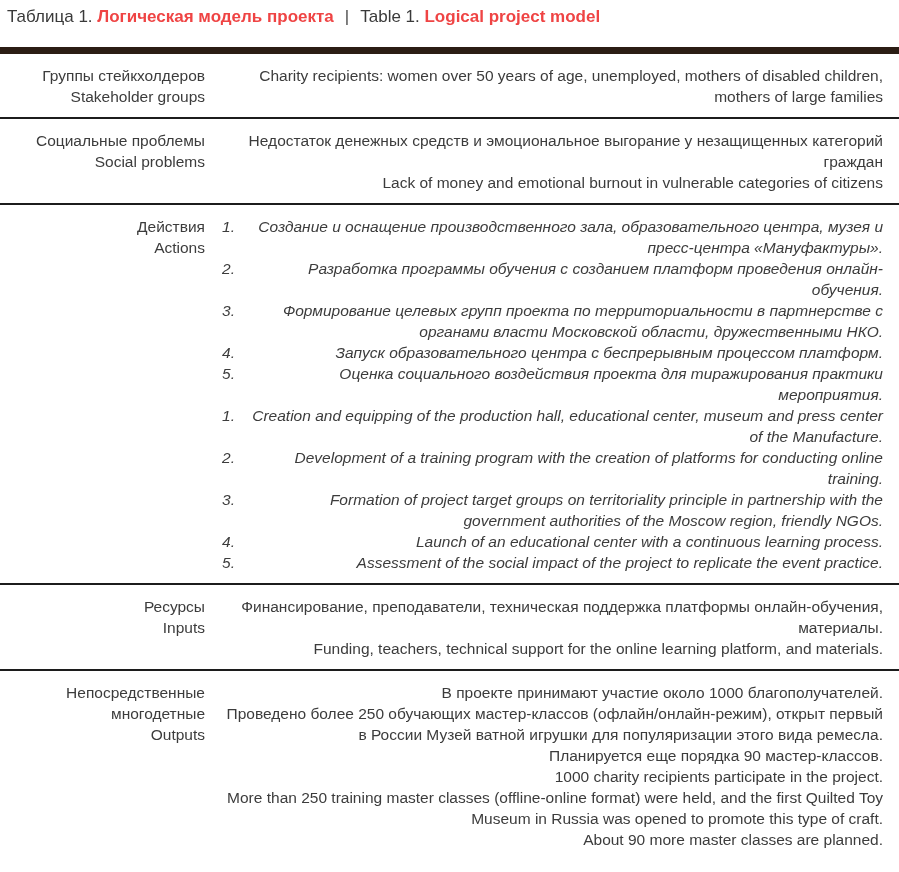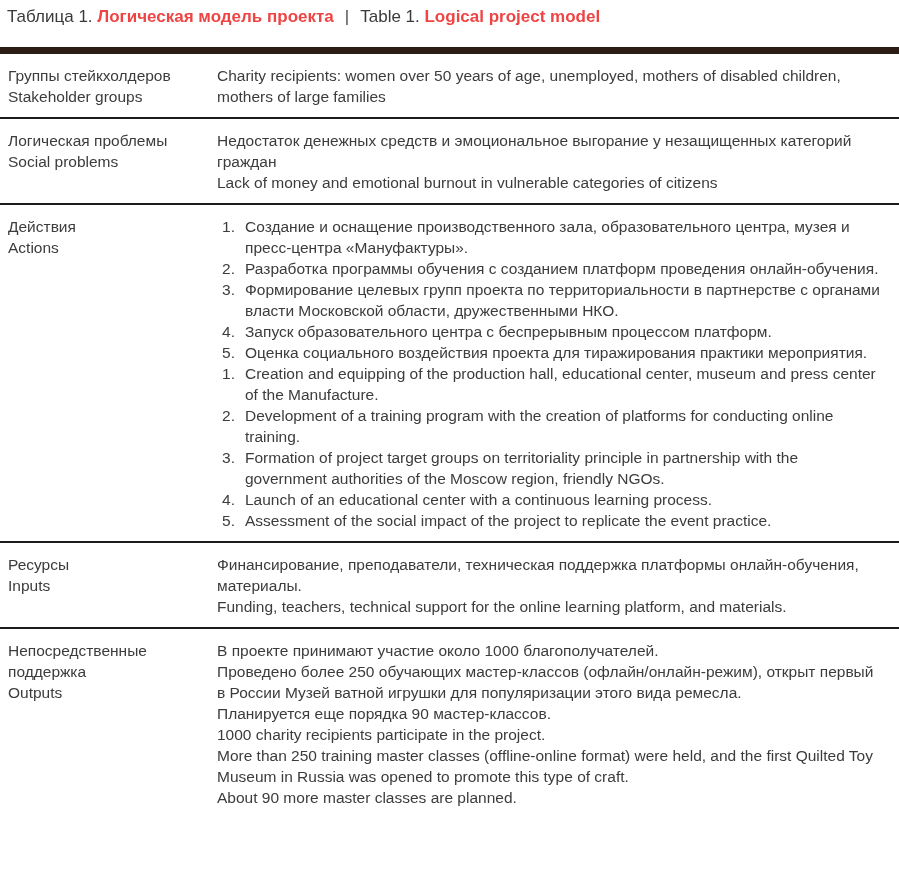--- a/index.html
+++ b/index.html
@@ -28,20 +28,21 @@
   .caption .sep { margin: 0 11px; color: #4a4a4a; font-weight: 300; }
 
   
   .thick-rule { height: 7px; background: #2b1d14; }
   .thin-rule { height: 0; border-top: 2px solid #1c1c1c; }
 
   
   .row {
     display: flex;
     padding: 11px 8px 10px 8px;
+    text-align: right;
   }
   .label-cell {
     width: 209px;
     flex: 0 0 209px;
     padding-right: 12px;
   }
   .content-cell {
     flex: 1 1 auto;
     max-width: 666px;
   }
@@ -49,20 +50,21 @@
 
   
   ol.numlist {
     list-style: none;
     counter-reset: item;
   }
   ol.numlist li {
     counter-increment: item;
     position: relative;
     padding-left: 28px;
+    font-style: italic;
   }
   ol.numlist li::before {
     content: counter(item) ".";
     position: absolute;
     left: 5px;
   }
 </style>
 </head>
 <body>
 
@@ -80,21 +82,21 @@
       <div>Stakeholder groups</div>
     </div>
     <div class="content-cell">
       <p>Charity recipients: women over 50 years of age, unemployed, mothers of disabled children, mothers of large families</p>
     </div>
   </div>
   <div class="thin-rule"></div>
 
   <div class="row">
     <div class="label-cell">
-      <div>Логическая проблемы</div>
+      <div>Социальные проблемы</div>
       <div>Social problems</div>
     </div>
     <div class="content-cell">
       <p>Недостаток денежных средств и эмоциональное выгорание у незащищенных категорий граждан</p>
       <p>Lack of money and emotional burnout in vulnerable categories of citizens</p>
     </div>
   </div>
   <div class="thin-rule"></div>
 
   <div class="row">
@@ -128,21 +130,21 @@
     </div>
     <div class="content-cell">
       <p>Финансирование, преподаватели, техническая поддержка платформы онлайн-обучения, материалы.</p>
       <p>Funding, teachers, technical support for the online learning platform, and materials.</p>
     </div>
   </div>
   <div class="thin-rule"></div>
 
   <div class="row">
     <div class="label-cell">
-      <div>Непосредственные поддержка</div>
+      <div>Непосредственные многодетные</div>
       <div>Outputs</div>
     </div>
     <div class="content-cell">
       <p>В проекте принимают участие около 1000 благополучателей.</p>
       <p>Проведено более 250 обучающих мастер-классов (офлайн/онлайн-режим), открыт первый в России Музей ватной игрушки для популяризации этого вида ремесла.</p>
       <p>Планируется еще порядка 90 мастер-классов.</p>
       <p>1000 charity recipients participate in the project.</p>
       <p>More than 250 training master classes (offline-online format) were held, and the first Quilted Toy Museum in Russia was opened to promote this type of craft.</p>
       <p>About 90 more master classes are planned.</p>
     </div>

